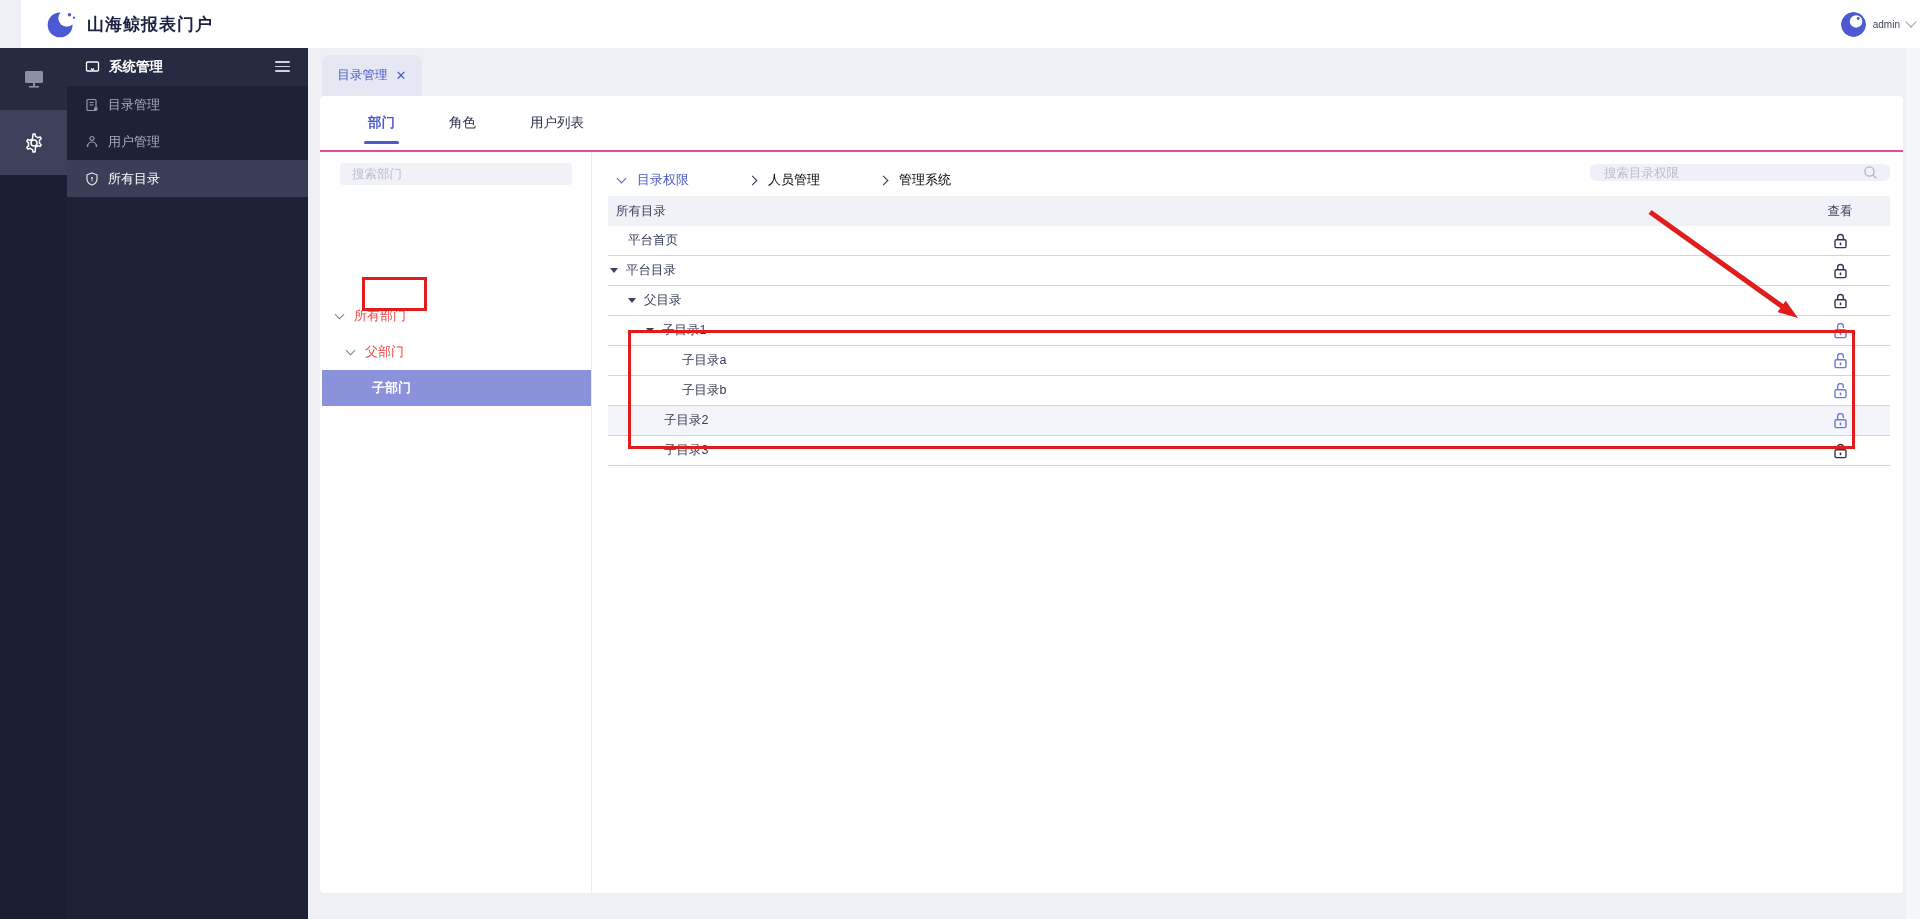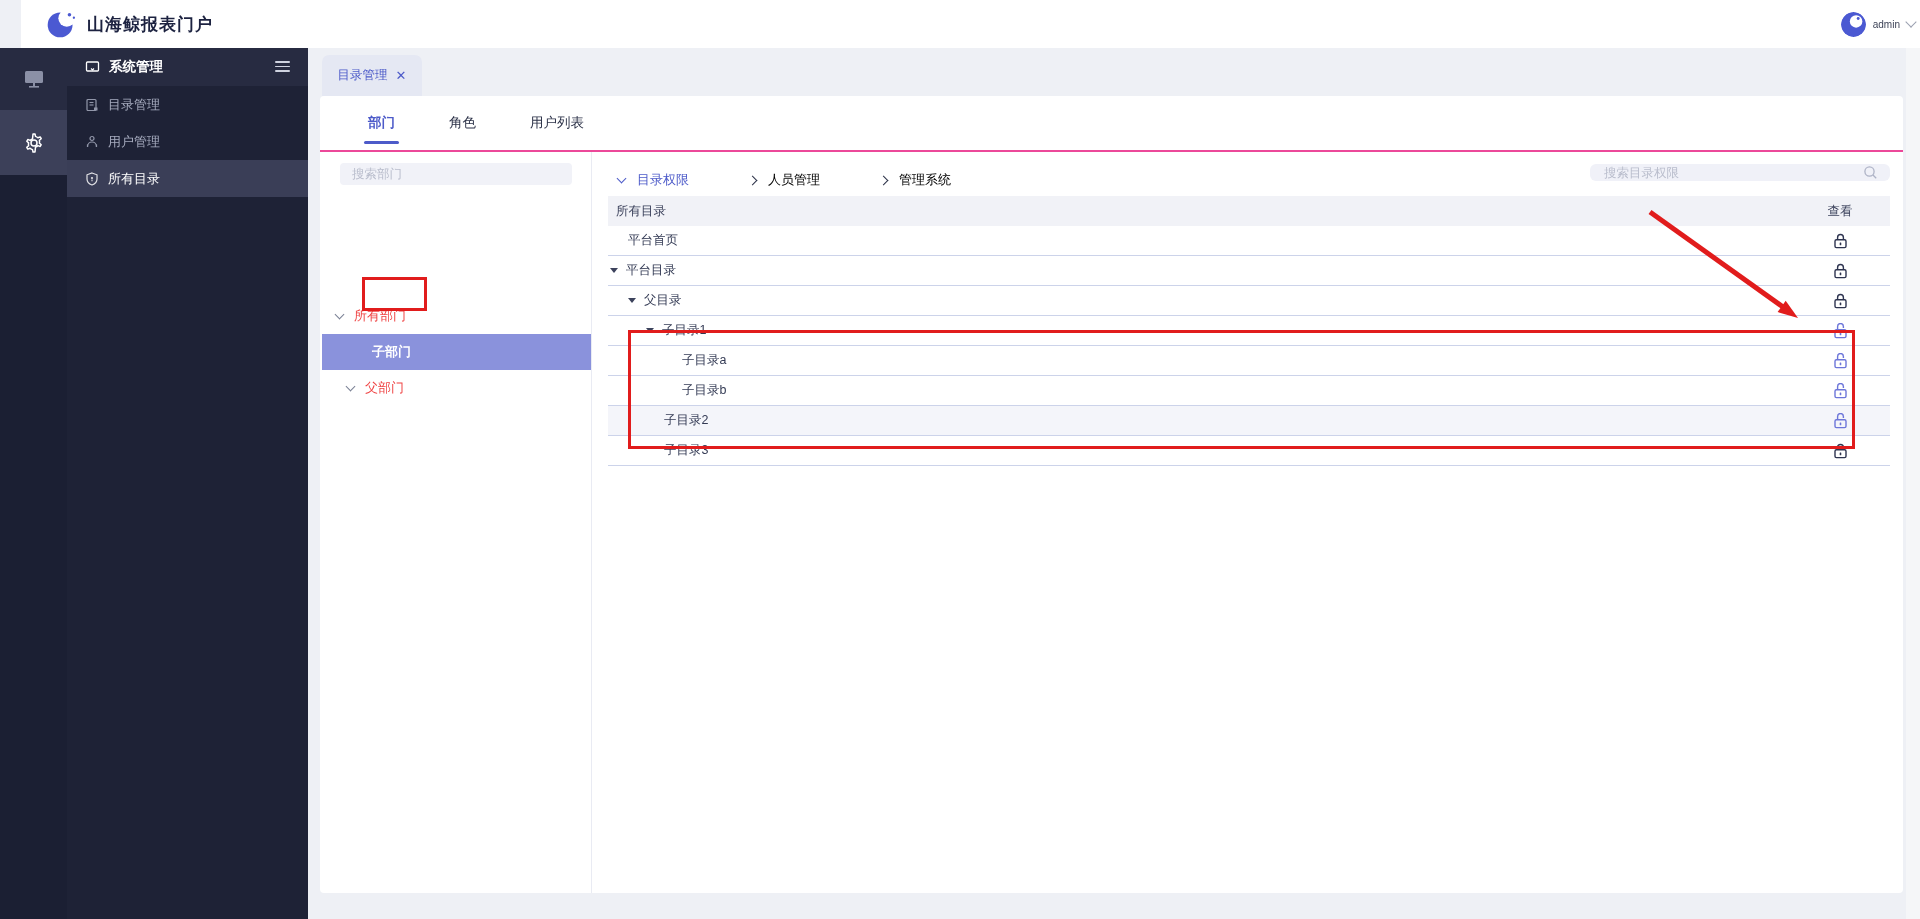--- a/index.html
+++ b/index.html
@@ -193,26 +193,26 @@
       </div>
     </div>
   <div class="vdivider"></div>
 
   <input class="dept-search" placeholder="搜索部门" style="">
   <div class="tree" id="dept-tree">
       <div class="tree-row" style="padding-left: 16px;">
         <span class="tchev"></span>
         <span>所有部门</span>
       </div>
-      <div class="tree-row selected" style="padding-left: 50px;">
-        <span>子部门</span>
-      </div>
       <div class="tree-row" style="padding-left: 27px;">
         <span class="tchev"></span>
         <span>父部门</span>
+      </div>
+      <div class="tree-row selected" style="padding-left: 50px;">
+        <span>子部门</span>
       </div>
     </div>
 
   <div class="perm-sections" id="perm-sections">
       <div class="psec active">
         <span class="schev down"></span>
         <span>目录权限</span>
       </div>
       <div class="psec">
         <span class="schev right"></span>

